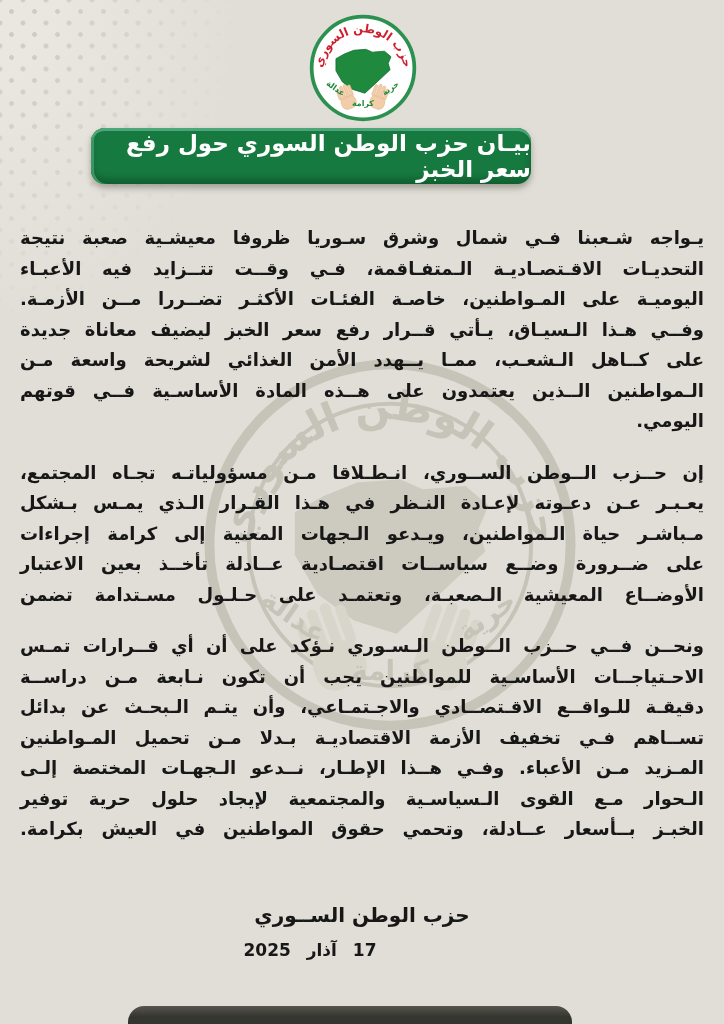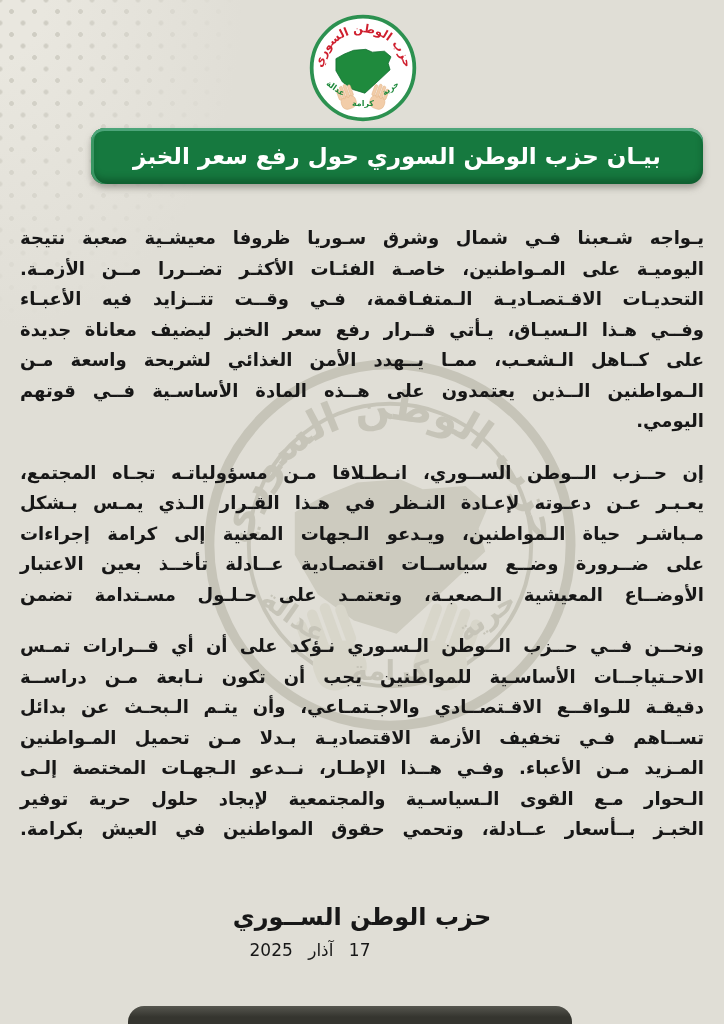--- a/index.html
+++ b/index.html
@@ -28,21 +28,21 @@
   }
   .logo{position:absolute;left:307px;top:12px;width:112px;height:112px;}
   .logo-colored{--bg:#ffffff;--ring:var(--c-ring-green,#2c9150);--inner:transparent;
     --map:var(--c-brand-green,#1f8a3d);--title:var(--c-brand-red,#cf1f2e);
     --hand:var(--c-hand-skin,#f2cda9);--motto:var(--c-brand-green,#1f8a3d);}
   .logo-wm{--bg:transparent;--ring:var(--c-watermark,#c6c4b8);--inner:var(--c-watermark,#c6c4b8);
     --map:#cdcbbf;--title:var(--c-watermark,#c6c4b8);
     --hand:#d8d6ca;--motto:var(--c-watermark,#c6c4b8);
     left:193px;top:348px;width:394px;height:394px;z-index:0;}
   .banner{
-    position:absolute;left:91px;top:128px;width:612px;height:56px;
+    position:absolute;left:91px;top:128px;width:440px;height:56px;
     background:var(--c-banner-green,#16793f);
     border-radius:14px;
     box-shadow:
       inset 0 3px 0 var(--c-banner-light,#4da57a),
       inset 3px 0 0 #3a9663,
       inset 0 -5px 7px rgba(0,40,18,.35),
       0 4px 6px rgba(110,108,98,.55);
     display:flex;align-items:center;justify-content:center;
     z-index:2;
   }
@@ -56,25 +56,25 @@
   .para{margin-bottom:21px;}
   .line{
     direction:rtl;
     font-size:18px;font-weight:bold;line-height:30.5px;
     text-align:justify;text-align-last:justify;
     white-space:nowrap;
   }
   .line.no-stretch{text-align:left;text-align-last:right;}
   .signature{
     position:absolute;left:0;width:724px;top:903px;text-align:center;
-    font-size:24px;font-weight:bold;color:var(--c-text,#171717);z-index:1;
+    font-size:20px;font-weight:bold;color:var(--c-text,#171717);z-index:1;
   }
   .date{
     position:absolute;left:0;width:620px;top:940px;text-align:center;
-    font-size:17px;font-weight:normal;color:var(--c-text,#171717);
+    font-size:17px;font-weight:bold;color:var(--c-text,#171717);
     word-spacing:10px;z-index:1;direction:rtl;
   }
   .bottom-bar{
     position:absolute;left:128px;top:1006px;width:444px;height:20px;
     border-radius:16px 16px 0 0;
     background:linear-gradient(180deg,#56564f 0%,var(--c-bar-dark,#35352f) 55%);
     z-index:2;
   }
   .logo text{font-family:"DejaVu Sans",sans-serif;font-weight:bold;}
 </style>
@@ -143,22 +143,22 @@
     <text x="91" y="84" transform="rotate(-35 91 84)" text-anchor="middle" style="fill:var(--motto);font-size:8.5px">حرية</text>
   </svg>
 
   <div class="banner">
     <span>بيـان حزب الوطن السوري حول رفع سعر الخبز</span>
   </div>
 
   <div class="body-text">
       <div class="para">
         <div class="line">يـواجه شـعبنا فـي شمال وشرق سـوريا ظروفا معيشـية صعبة نتيجة</div>
+        <div class="line">التحديـات الاقـتصـاديـة الـمتفـاقمة، فـي وقــت تتــزايد فيه الأعبـاء</div>
         <div class="line">اليوميـة على المـواطنين، خاصـة الفئـات الأكثـر تضــررا مــن الأزمـة.</div>
-        <div class="line">التحديـات الاقـتصـاديـة الـمتفـاقمة، فـي وقــت تتــزايد فيه الأعبـاء</div>
         <div class="line">وفــي هـذا الـسيـاق، يـأتي قــرار رفع سعر الخبز ليضيف معاناة جديدة</div>
         <div class="line">على كــاهل الـشعـب، ممـا يــهدد الأمن الغذائي لشريحة واسعة مـن</div>
         <div class="line">الـمواطنين الــذين يعتمدون على هــذه المادة الأساسـية فــي قوتهم</div>
         <div class="line no-stretch">اليومي.</div>
       </div>
       <div class="para">
         <div class="line">إن حــزب الــوطن الســوري، انـطـلاقا مـن مسؤولياتـه تجـاه المجتمع،</div>
         <div class="line">يعـبـر عـن دعـوته لإعـادة النـظر في هـذا القـرار الـذي يمـس بـشكل</div>
         <div class="line">مـباشـر حياة الـمواطنين، ويـدعو الـجهات المعنية إلى كرامة إجراءات</div>
         <div class="line">على ضــرورة وضــع سياســات اقتصـادية عــادلة تأخــذ بعين الاعتبار</div>

